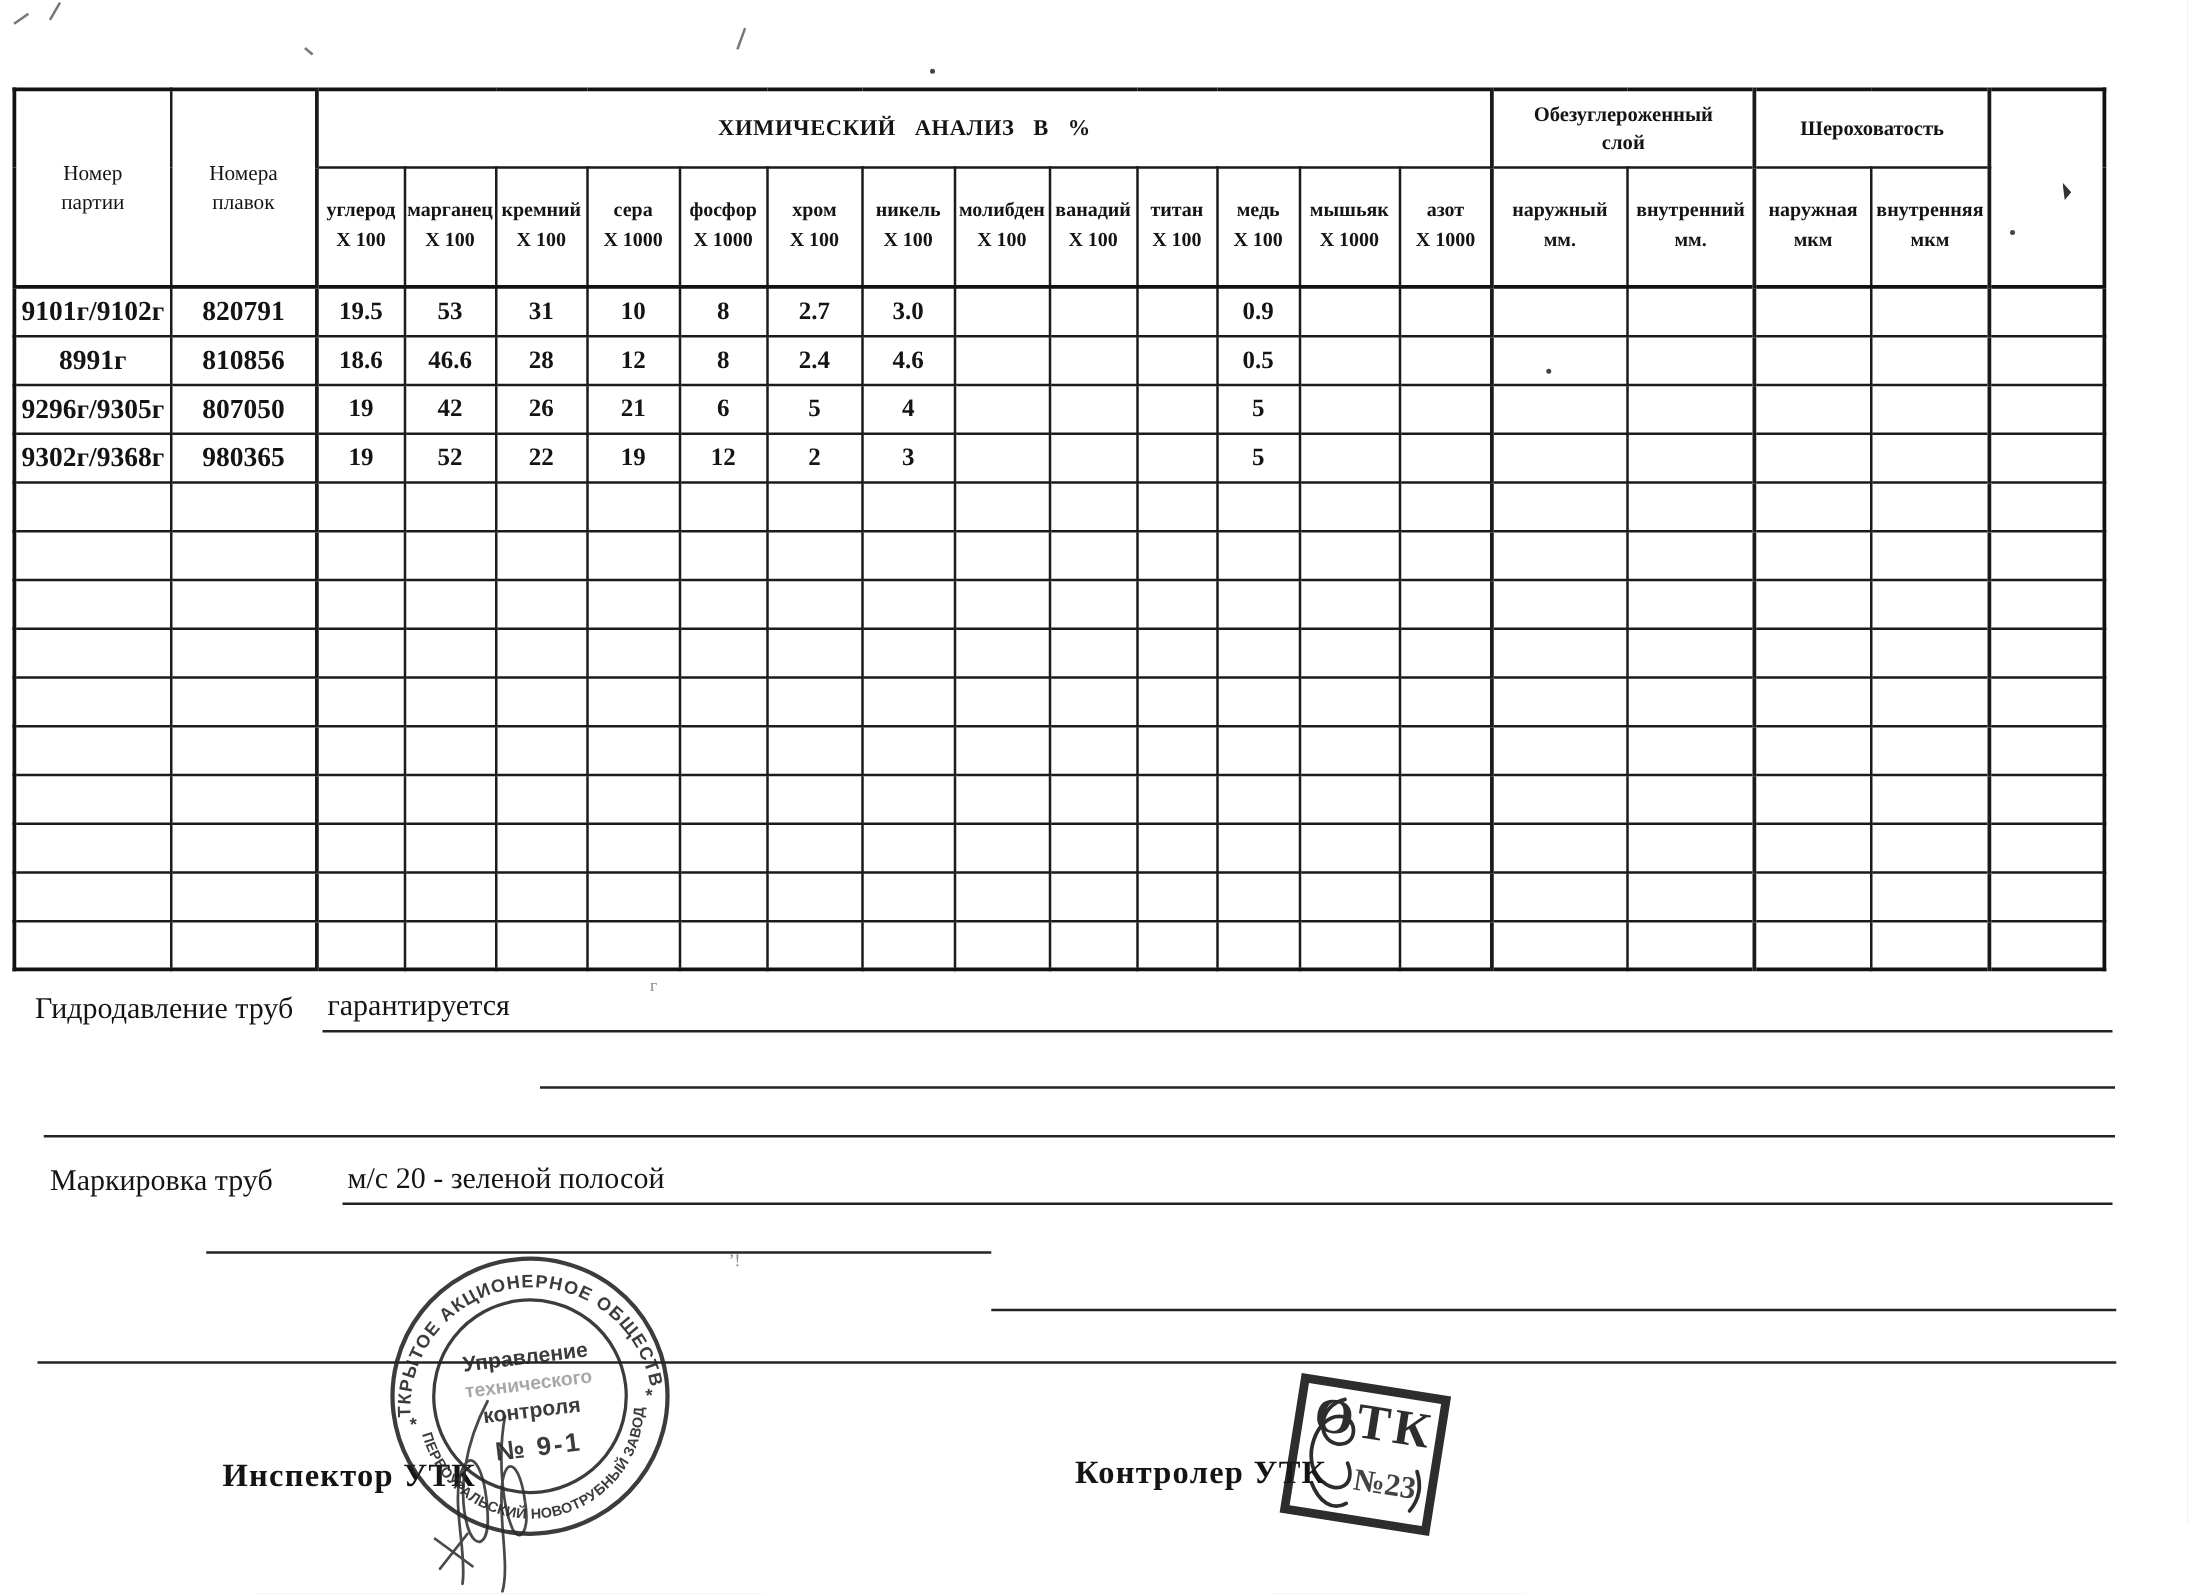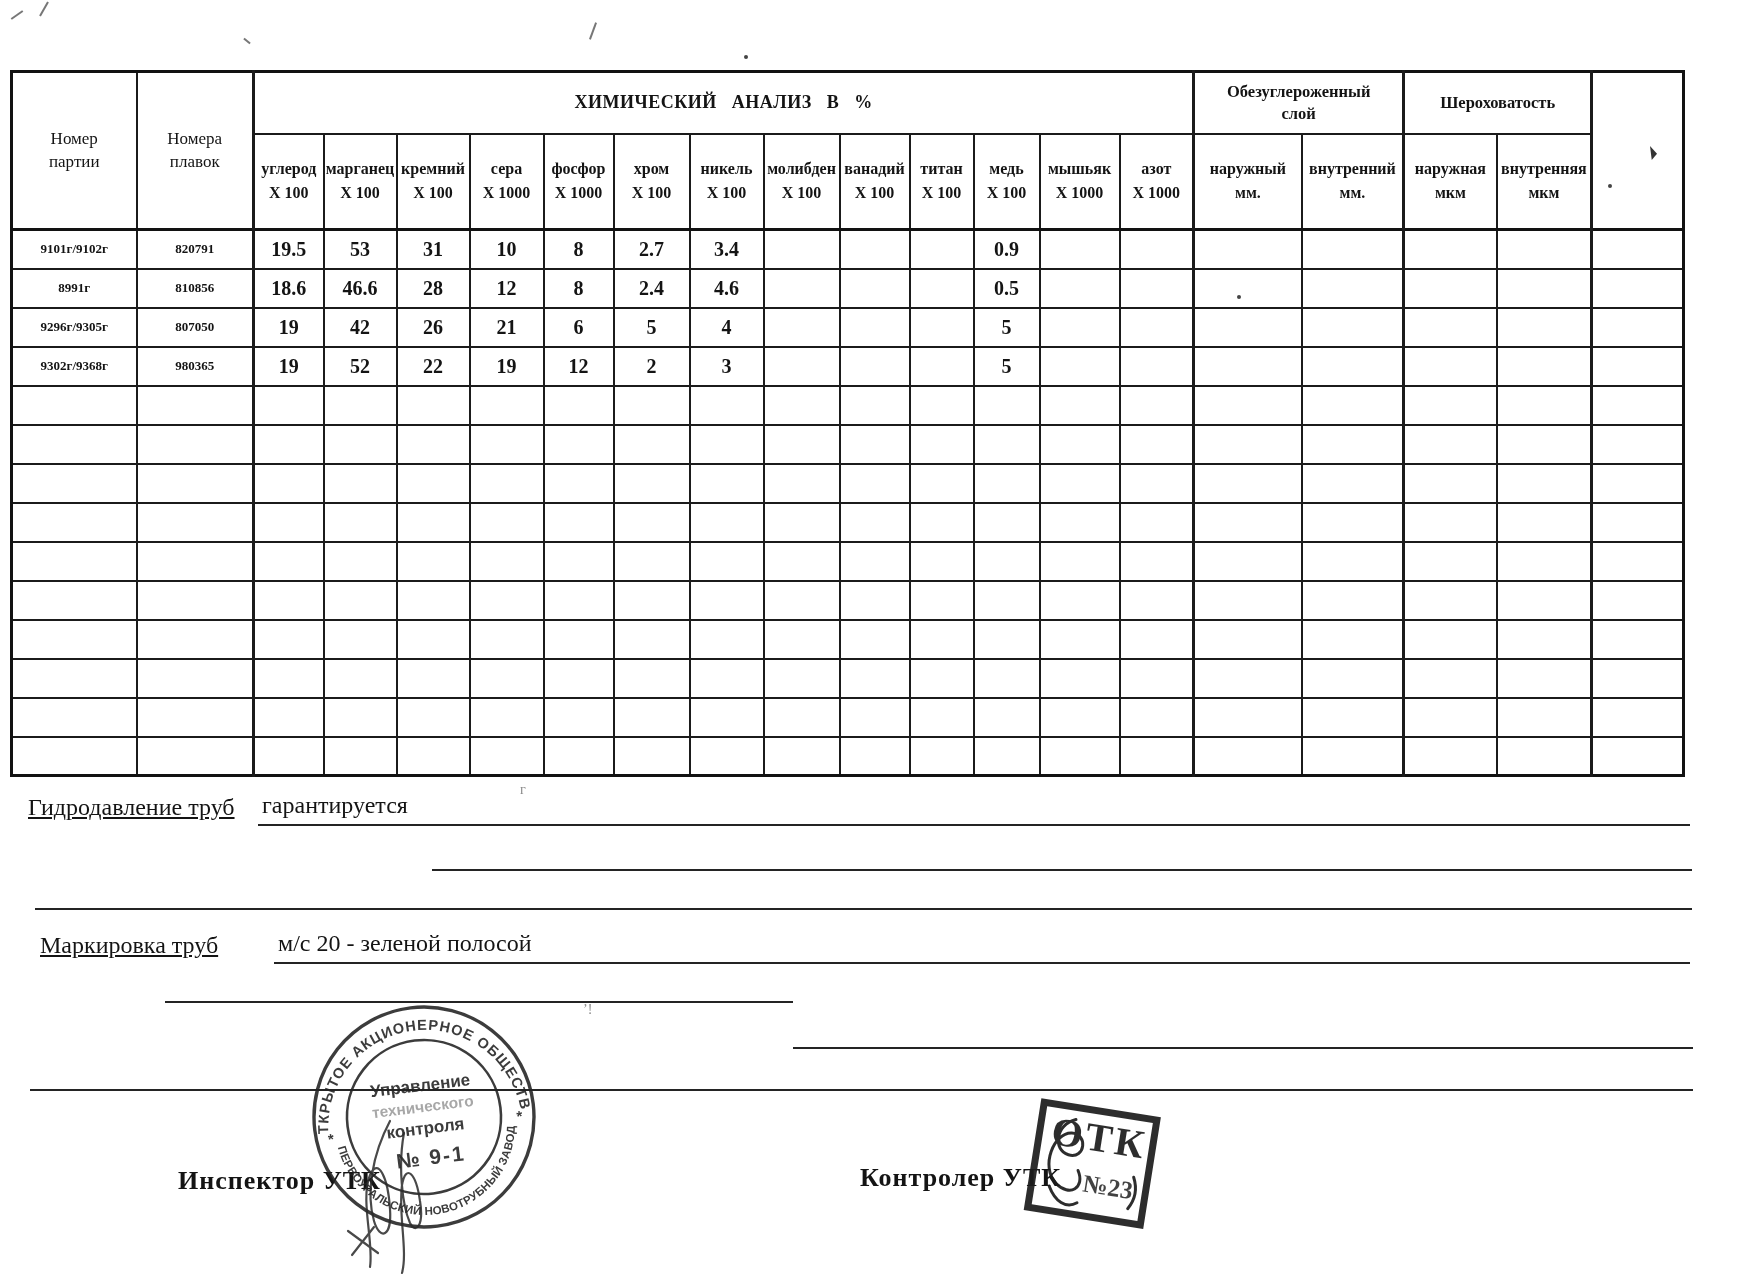--- a/index.html
+++ b/index.html
@@ -19,24 +19,24 @@
   }
   .tbl thead tr.grp{height:62px;}
   .tbl thead tr.sub{height:96px;}
   .tbl thead{border-bottom:3px solid #121212;}
   .tbl tbody tr{height:39px;}
   th.head-span{font-size:17px;font-weight:400;white-space:pre-line;line-height:1.35;}
   th.grp-chem{font-size:18px;font-weight:700;letter-spacing:.5px;word-spacing:10px;}
   th.grp-small{font-size:16.5px;font-weight:700;white-space:pre-line;line-height:1.3;}
   th.subhead{font-size:16px;font-weight:700;white-space:pre-line;line-height:1.5;}
   td.val{font-size:20px;font-weight:600;}
-  td.batch,td.heats{font-size:13px;font-weight:600;}
+  td.batch,td.heats{font-size:22px;font-weight:600;}
   .sec-left{border-left-width:3px !important;}
   
-  .lbl{position:absolute;font-size:24px;white-space:nowrap;text-decoration:underline;}
+  .lbl{position:absolute;font-size:24px;white-space:nowrap;}
   .val-line{position:absolute;font-size:24px;white-space:nowrap;}
   .hline{position:absolute;height:2px;background:#242424;}
   .bold-sig{position:absolute;font-size:26px;font-weight:700;white-space:nowrap;letter-spacing:1px;}
   .note{position:absolute;font-size:25px;white-space:nowrap;}
   
   .stampwrap{position:absolute;pointer-events:none;}
   .stamp-ink{color:#222;}
   
   .speck{position:absolute;background:#777;}
   .speck-dot{position:absolute;border-radius:50%;background:#444;}
@@ -122,21 +122,21 @@
       <tbody>
         <tr>
           <td class="batch">9101г/9102г</td>
           <td class="heats">820791</td>
           <td class="val sec-left">19.5</td>
           <td class="val">53</td>
           <td class="val">31</td>
           <td class="val">10</td>
           <td class="val">8</td>
           <td class="val">2.7</td>
-          <td class="val">3.4</td>
+          <td class="val">3.0</td>
           <td class="val"></td>
           <td class="val"></td>
           <td class="val"></td>
           <td class="val">0.9</td>
           <td class="val"></td>
           <td class="val"></td>
           <td class="val sec-left"></td>
           <td class="val"></td>
           <td class="val sec-left"></td>
           <td class="val"></td>

